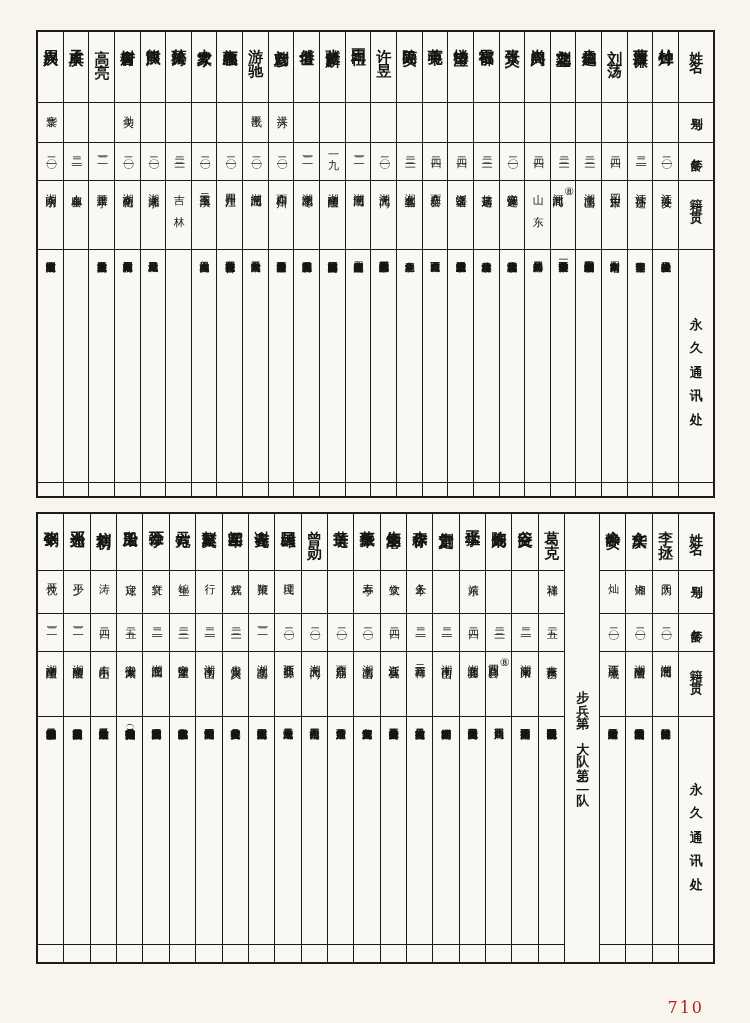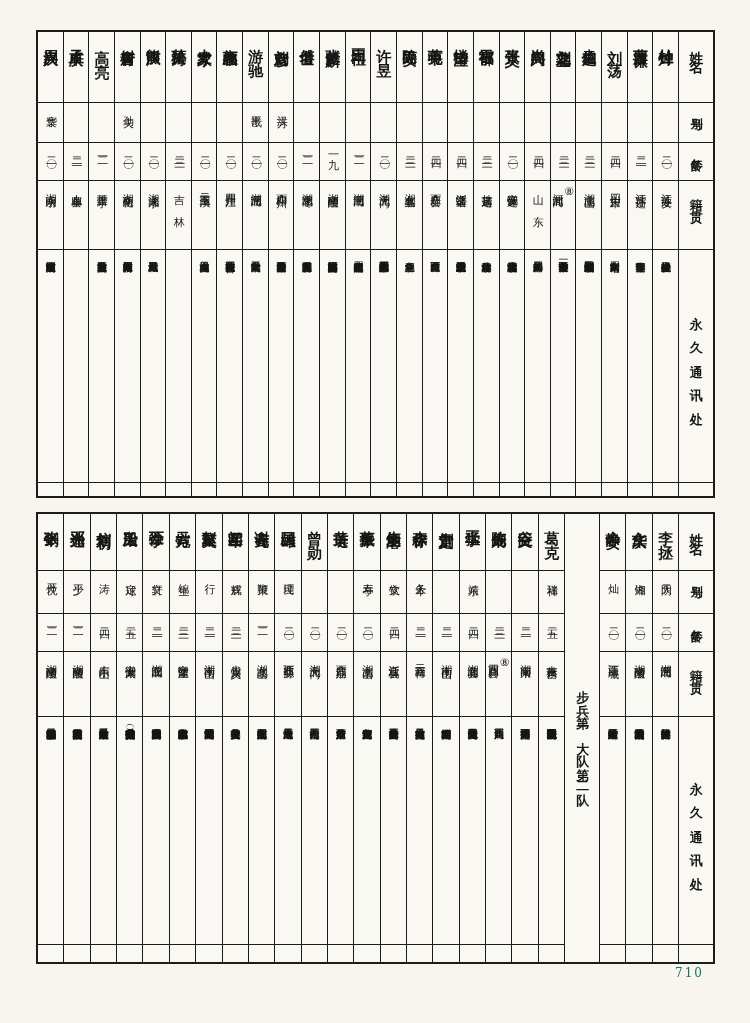--- a/index.html
+++ b/index.html
@@ -55,22 +55,22 @@
   .hdr.c-addr{align-items:center;}
   .hdr.c-addr .vtext{font-size:13px;letter-spacing:24px;padding-top:0;}
 
   .section-col .seccell{border-top:none;flex:1 1 auto;align-items:center;}
   .section-col .vtext{font-size:13px;font-weight:bold;letter-spacing:13px;}
 
   .table-top{left:36px;top:30px;width:679px;height:468px;}
   .table-bottom{left:36px;top:512px;width:679px;height:452px;}
 
   .page-number{
-    position:absolute;top:966px;right:46px;
-    font-size:12px;letter-spacing:2px;color:#0f766e;
+    position:absolute;top:998px;right:46px;
+    font-size:16px;letter-spacing:2px;color:#b91c1c;
   }
 </style>
 </head>
 <body>
 
 <div class="vtable t-top table-top" id="top-table">
     <div class="vcol header-col">
       <div class="cell c-name hdr">
         <span class="vtext">姓名</span>
       </div>

